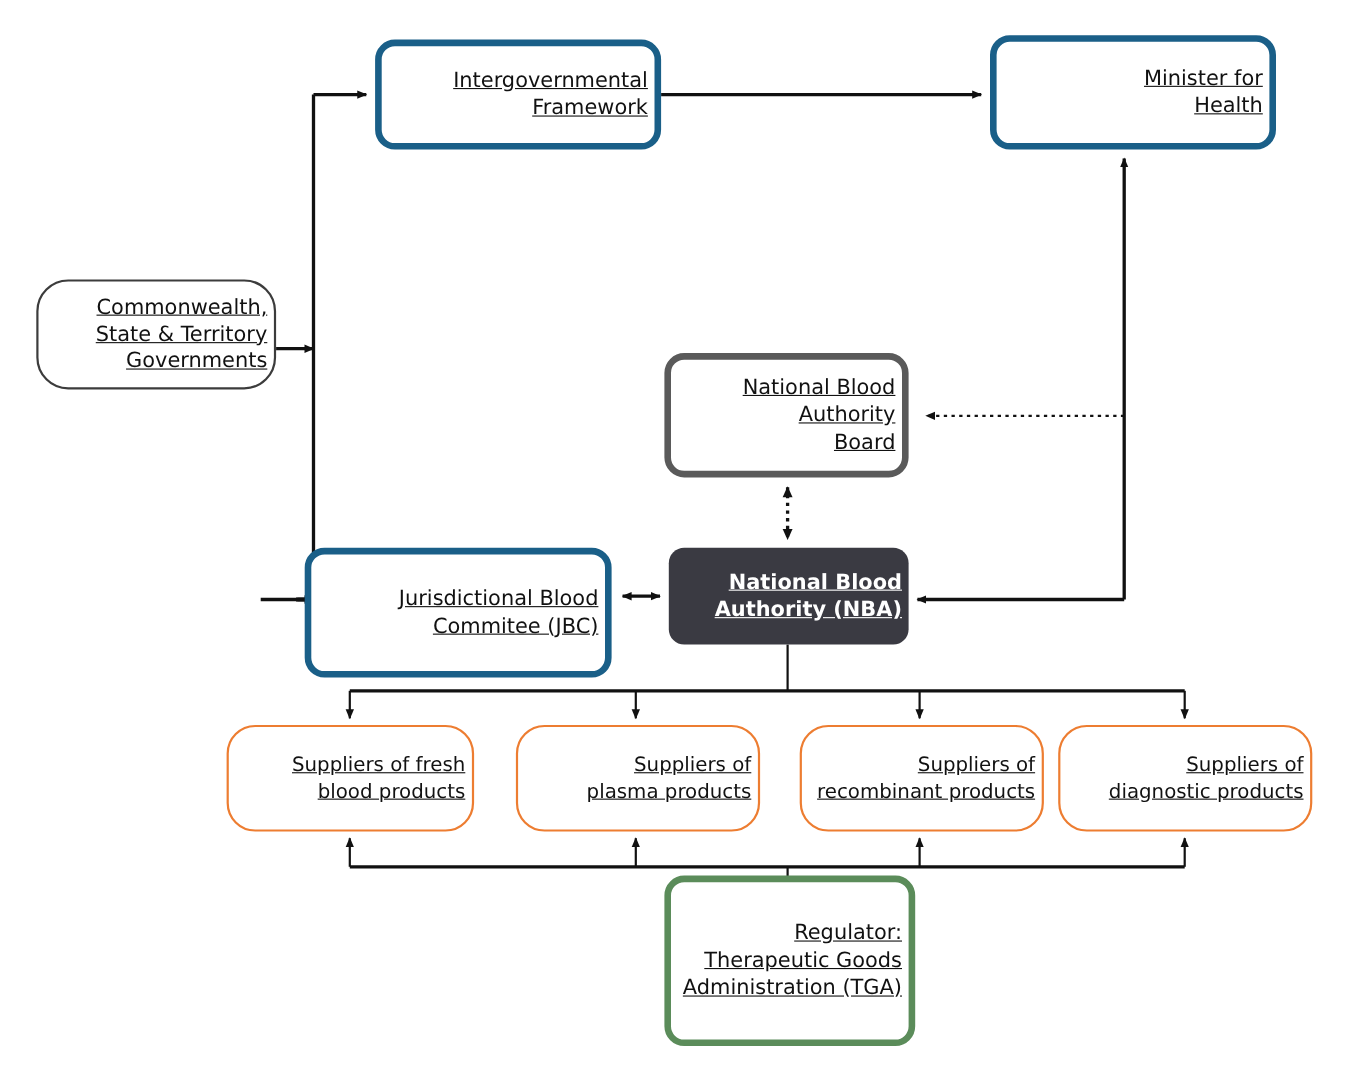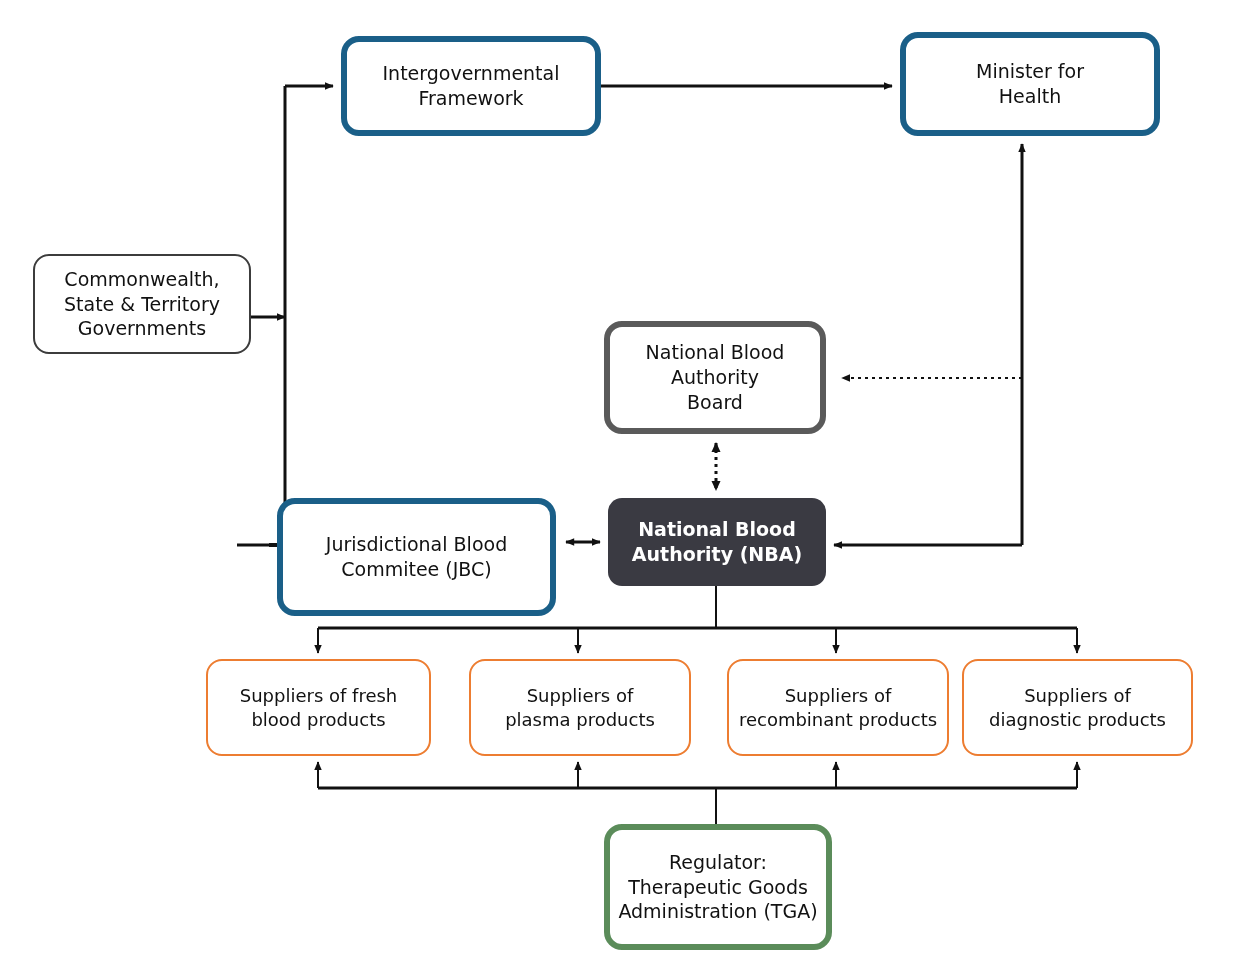--- a/index.html
+++ b/index.html
@@ -25,60 +25,61 @@
     width: 1236px;
     height: 975px;
     pointer-events: none;
   }
   .node {
     position: absolute;
     box-sizing: border-box;
     display: flex;
     align-items: center;
     justify-content: center;
-    text-align: center;
+    text-align: right;
     background: #ffffff;
     color: #111111;
     line-height: 1.30;
     z-index: 2;
+    text-decoration: underline;
   }
   .node .txt {
     display: block;
     width: 100%;
     padding: 0 6px;
     box-sizing: border-box;
     white-space: pre-line;
   }
   
   .v-blue {
     border: 6px solid #1A5F88;
     border-radius: 18px;
     font-size: 19px;
   }
   .v-plain {
     border: 2px solid #3C3C3C;
-    border-radius: 16px;
+    border-radius: 29px;
     font-size: 19px;
   }
   .v-gray {
     border: 6px solid #5A5A5A;
     border-radius: 18px;
     font-size: 19px;
   }
   .v-dark {
     border: none;
     border-radius: 14px;
     background: #3A3A42;
     color: #ffffff;
     font-weight: bold;
     font-size: 19px;
   }
   .v-orange {
     border: 2px solid #ED7D31;
-    border-radius: 16px;
+    border-radius: 26px;
     font-size: 18px;
   }
   .v-green {
     border: 6px solid #5B8C5A;
     border-radius: 18px;
     font-size: 19px;
   }
 </style>
 </head>
 <body>
@@ -191,19 +192,19 @@
   <div class="node v-orange" style="left:727px; top:659px; width:222px; height:97px;">
     <span class="txt">Suppliers of
 recombinant products</span>
   </div>
 
   <div class="node v-orange" style="left:962px; top:659px; width:231px; height:97px;">
     <span class="txt">Suppliers of
 diagnostic products</span>
   </div>
 
-  <div class="node v-green" style="left:604px; top:824px; width:228px; height:126px;">
+  <div class="node v-green" style="left:604px; top:796px; width:228px; height:155px;">
     <span class="txt">Regulator:
 Therapeutic Goods
 Administration (TGA)</span>
   </div>
 
 </div>
 
 </body></html>

